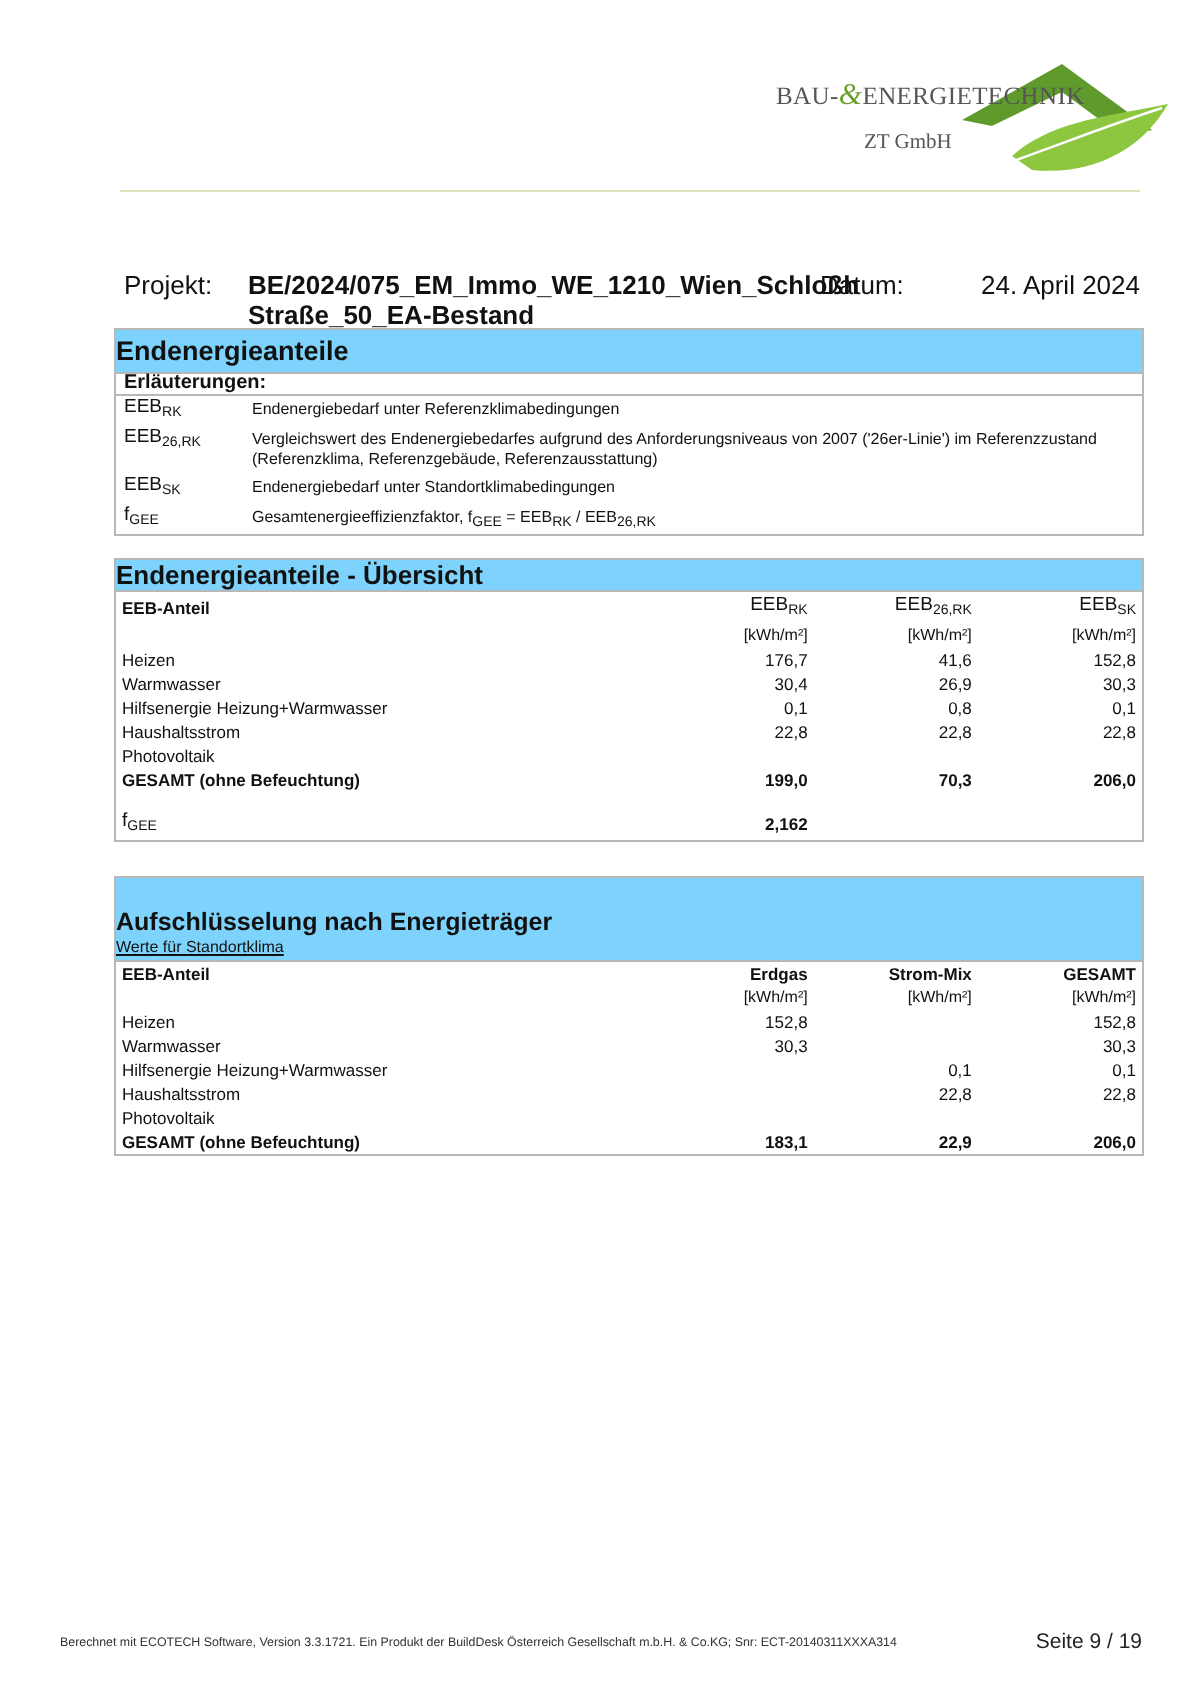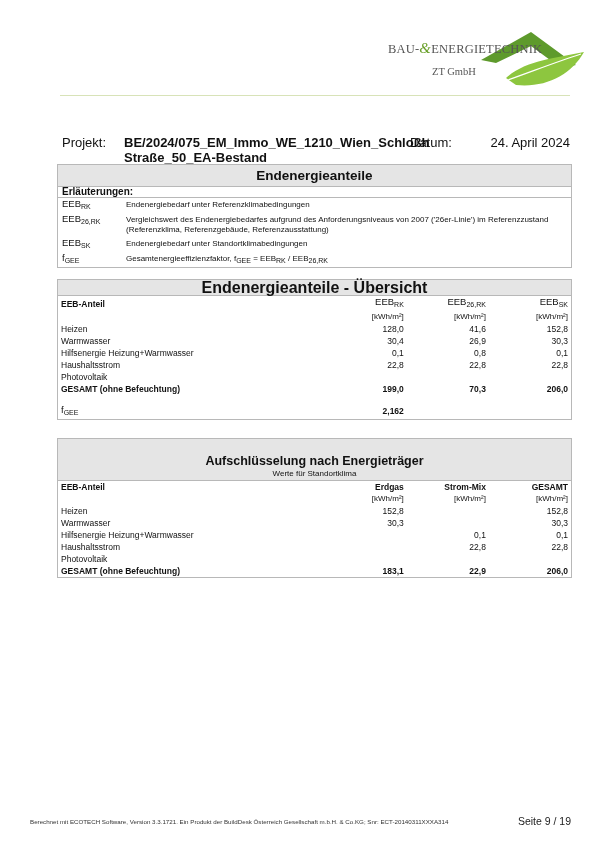--- a/index.html
+++ b/index.html
@@ -13,21 +13,21 @@
               font-size: 10.5px; color: #555; text-align: right; }
   .header-rule { position: absolute; left: 60px; top: 95px; width: 510px; height: 1px; background: #d8e3b8; }
 
   .proj { position: absolute; top: 135px; left: 62px; width: 510px; font-size: 13px; }
   .proj-label { position: absolute; left: 0; top: 0; }
   .proj-value { position: absolute; left: 62px; top: 0; font-weight: bold; width: 285px; line-height: 15px; }
   .date-label { position: absolute; left: 348px; top: 0; }
   .date-value { position: absolute; right: 2px; top: 0; }
 
   .box { position: absolute; left: 57px; width: 515px; border: 1px solid #b8b8b8; box-sizing: border-box; }
-  .box-title { background: #e5e5e5; text-align: center; font-weight: bold; font-size: 13.5px;
+  .box-title { background: #7dd3fc; font-weight: bold; font-size: 13.5px;
                border-bottom: 1px solid #b8b8b8; }
   .sub { font-size: 7px; vertical-align: -2px; }
   .sym { font-size: 9.5px; }
 
   
   #box1 { top: 164px; }
   #box1 .box-title { height: 21px; line-height: 21px; }
   .expl-head { font-weight: bold; font-size: 10px; padding: 0 4px; border-bottom: 1px solid #b8b8b8; height: 10px; line-height: 10px;}
   .expl-row { display: flex; font-size: 8px; padding: 0 4px; }
   .expl-sym { width: 64px; flex: none; }
@@ -35,24 +35,24 @@
 
   
   table.t { width: 100%; border-collapse: collapse; font-size: 8.5px; }
   table.t td { padding: 0 3px 0 3px; height: 12px; line-height: 12px; }
   table.t td.num { text-align: right; }
   table.t .hdr td { font-weight: bold; }
   table.t .unit td { font-size: 8px; }
   table.t tr.bold td { font-weight: bold; }
 
   #box2 { top: 279px; }
-  #box2 .box-title { height: 15px; line-height: 15px; font-size: 16px; }
+  #box2 .box-title { height: 15px; line-height: 15px; font-size: 13px; }
   #box3 { top: 438px; }
   #box3 .box-title { height: 26px; font-size: 12.5px; line-height: 15px; padding-top: 15px;}
-  #box3 .box-subtitle { display:block; font-weight: normal; font-size: 8px; line-height: 10px; }
+  #box3 .box-subtitle { display:block; font-weight: normal; font-size: 8px; line-height: 10px; text-decoration: underline; }
 
   .footer { position: absolute; left: 30px; top: 818px; font-size: 6.2px; color: #333; white-space: nowrap; }
   .page { position: absolute; right: 30px; top: 815px; font-size: 10.5px; color: #222; }
 </style>
 </head>
 <body>
 
 <svg class="logo" viewBox="0 0 200 60">
   <path d="M95 30 L145 2 L190 35 L175 38 L145 16 L110 33 Z" fill="#5e9a2c"></path>
   <path d="M120 48 C140 30 170 28 198 22 C185 45 160 58 130 55 Z" fill="#8dc63f"></path>
@@ -111,21 +111,21 @@
           <td class="num" style="font-weight:normal"><span class="sym"><span>EEB</span><span class="sub">SK</span></span></td>
         </tr>
         <tr class="unit">
           <td></td>
           <td class="num">[kWh/m²]</td>
           <td class="num">[kWh/m²]</td>
           <td class="num">[kWh/m²]</td>
         </tr>
         <tr>
           <td>Heizen</td>
-          <td class="num">128,0</td>
+          <td class="num">176,7</td>
           <td class="num">41,6</td>
           <td class="num">152,8</td>
         </tr>
         <tr>
           <td>Warmwasser</td>
           <td class="num">30,4</td>
           <td class="num">26,9</td>
           <td class="num">30,3</td>
         </tr>
         <tr>

